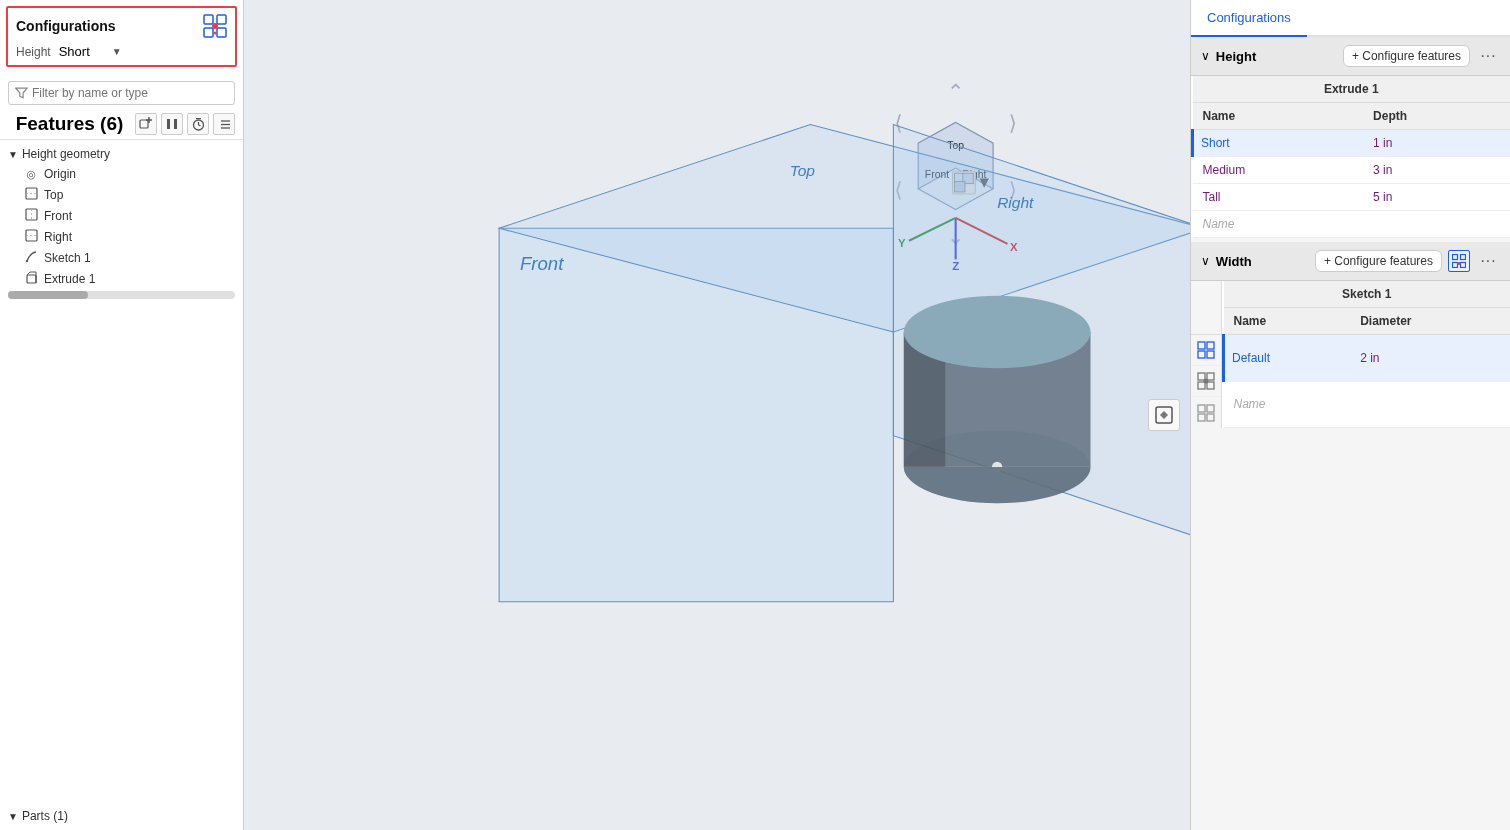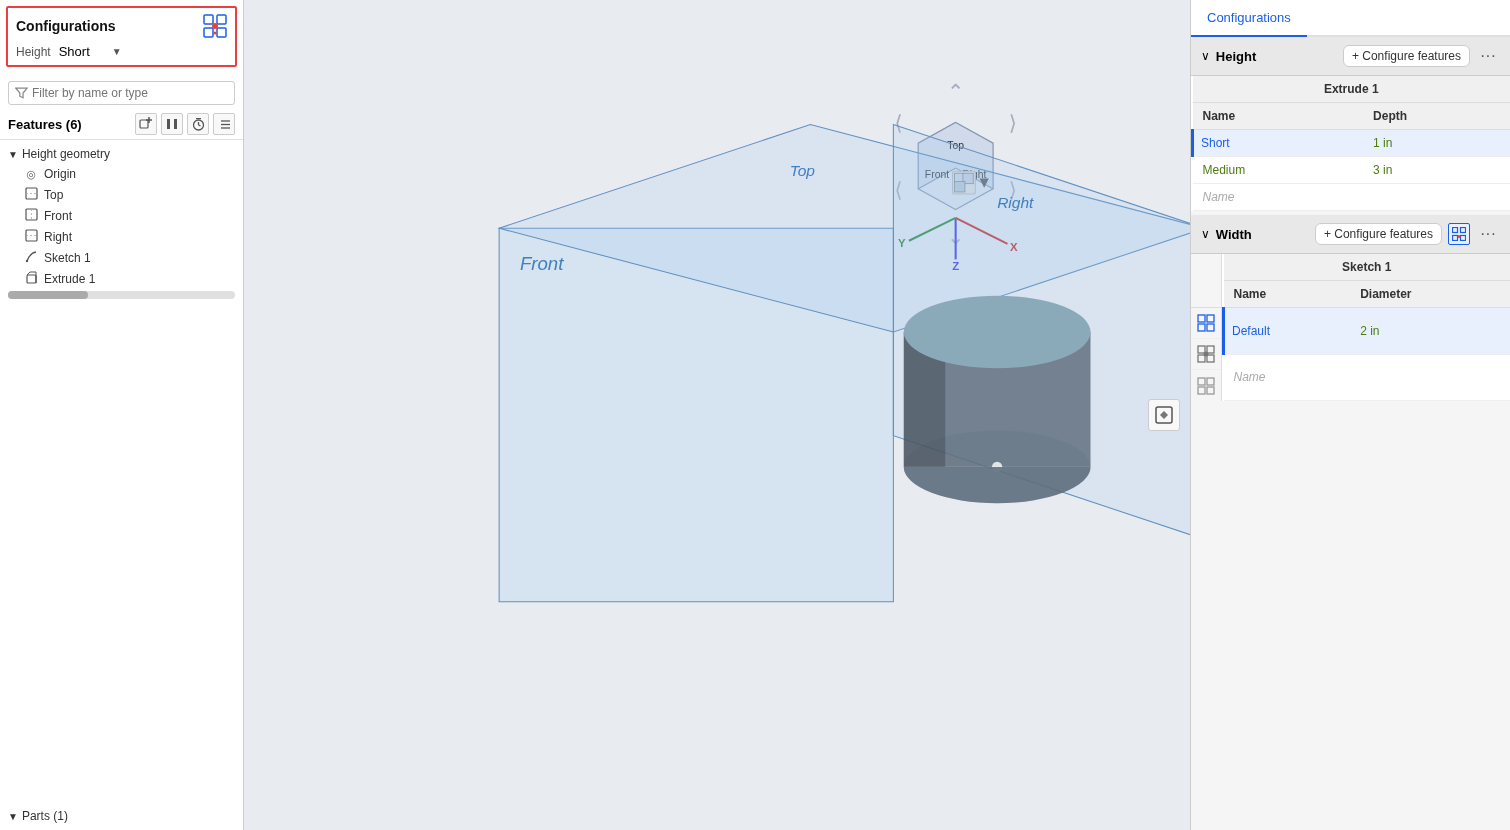--- a/index.html
+++ b/index.html
@@ -108,22 +108,23 @@
     .features-toolbar {
       display: flex;
       align-items: center;
       padding: 4px 8px;
       border-bottom: 1px solid #e0e0e0;
       gap: 4px;
     }
 
     .features-label {
       font-weight: 600;
-      font-size: 13px;
+      font-size: 19px;
       flex: 1;
+      text-align: center;
     }
 
     .toolbar-btn {
       width: 22px;
       height: 22px;
       border: 1px solid #ccc;
       background: #f8f8f8;
       border-radius: 2px;
       cursor: pointer;
       display: flex;
@@ -285,21 +286,21 @@
     }
 
     .config-table th.center {
       text-align: center;
     }
 
     .config-table td {
       padding: 6px 10px;
       font-size: 12px;
       border-bottom: 1px solid #eee;
-      color: #4d7c0f;
+      color: #701a75;
     }
 
     .config-table tr.active-row td {
       background: #e8f0fe;
     }
 
     .config-table tr.active-row td:first-child {
       color: #1a5fe8;
       font-weight: 500;
       border-left: 3px solid #1a5fe8;
@@ -612,20 +613,24 @@
       <tbody>
         <tr class="active-row">
           <td>Short</td>
           <td>1 in</td>
         </tr>
         <tr>
           <td>Medium</td>
           <td>3 in</td>
         </tr>
         <tr>
+          <td>Tall</td>
+          <td>5 in</td>
+        </tr>
+        <tr>
           <td class="name-placeholder">Name</td>
           <td></td>
         </tr>
       </tbody>
     </table>
   </div>
 
   <div class="config-section">
     <div class="config-section-header">
       <span style="font-size:12px; cursor:pointer;">∨</span>

